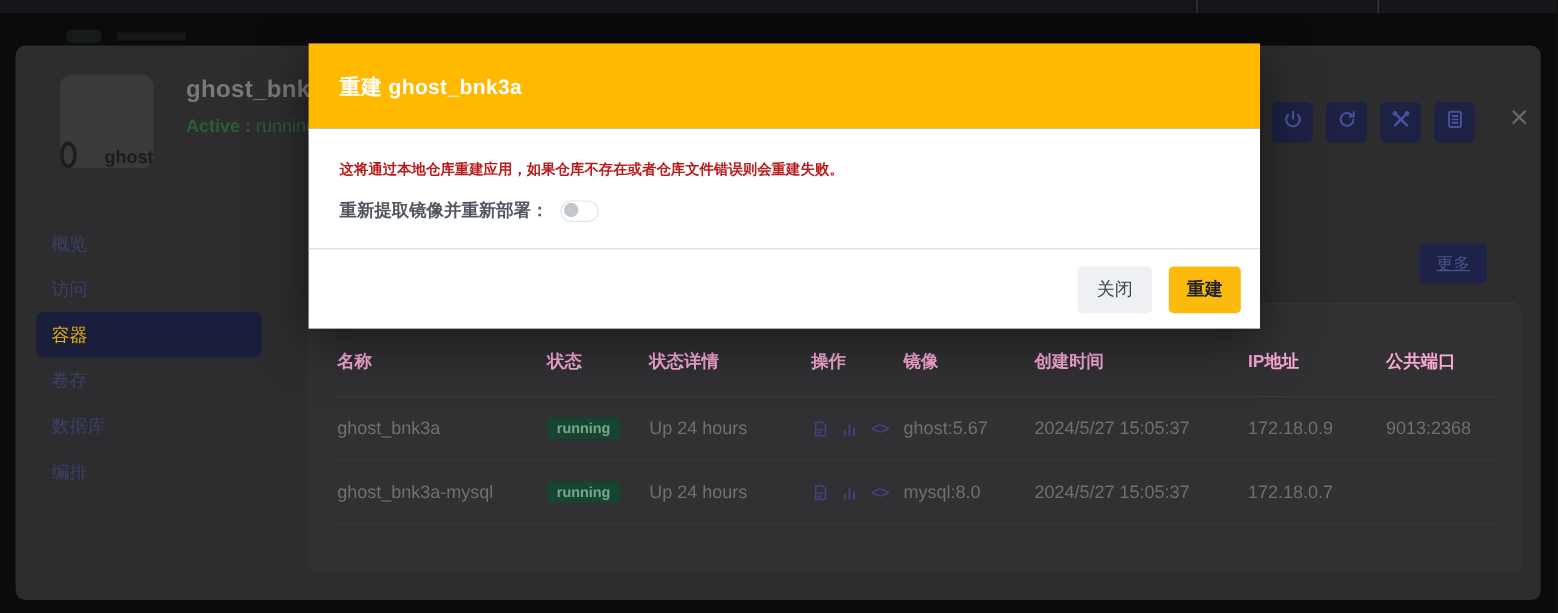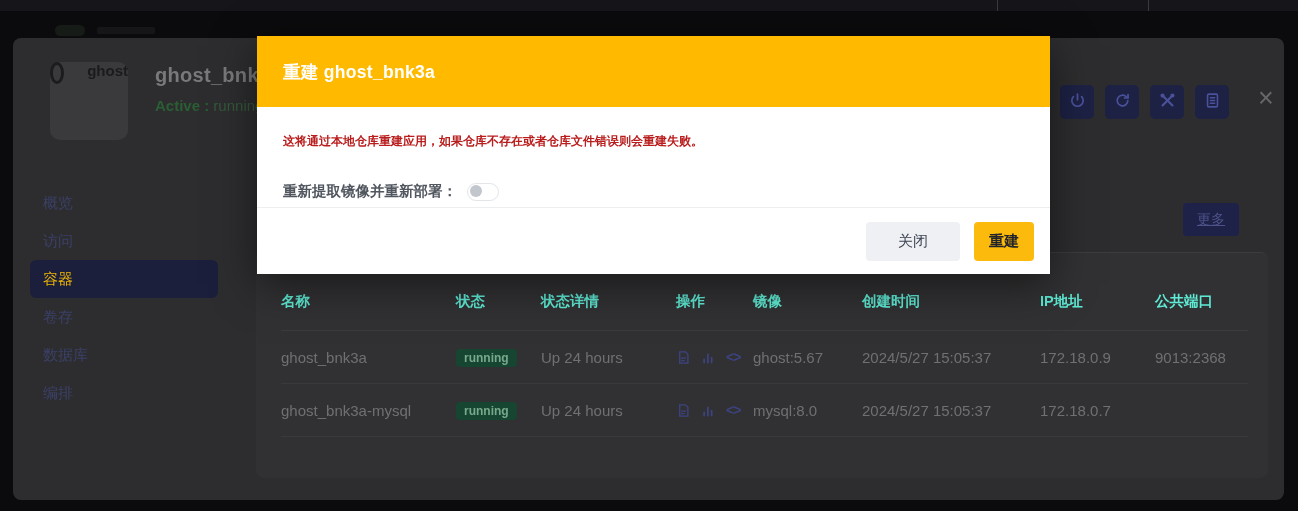--- a/index.html
+++ b/index.html
@@ -11,21 +11,21 @@
   .topbar { position:absolute; left:0; top:0; width:1298px; height:11px; background:#16161a; }
   .topbar .sep { position:absolute; top:0; width:1px; height:11px; background:#3a3a3c; }
   .brand { position:absolute; left:55px; top:24px; width:110px; height:13px; opacity:.35; }
   .brand .blob { position:absolute; left:0; top:1px; width:30px; height:11px; border-radius:6px; background:#2c3a2a; }
   .brand .dash { position:absolute; left:42px; top:3px; width:58px; height:7px; border-radius:2px; background:#2b2b2d; }
 
   
   .panel { position:absolute; left:13px; top:38px; width:1271px; height:462px;
     background:#2d2d2f; border-radius:8px; }
   .logo-box { position:absolute; left:37px; top:24px; width:78px; height:78px;
-    background:#3a3a3c; border-radius:10px; display:flex; align-items:flex-start; justify-content:center; gap:23px; }
+    background:#3a3a3c; border-radius:10px; display:flex; align-items:flex-end; justify-content:center; gap:23px; }
   .logo-ring { width:22px; height:22px; border:3px solid #1c1c1e; border-radius:50%; }
   .logo-word { font-size:15px; font-weight:bold; color:#1b1b1d; }
   .app-title { position:absolute; left:142px; top:26px; font-size:20px; font-weight:bold; color:#78797b; letter-spacing:.3px; }
   .app-status { position:absolute; left:142px; top:59px; font-size:15px; }
   .app-status .st-label { color:#2a5e33; font-weight:bold; }
   .app-status .st-value { color:#33593a; }
 
   .hdr-actions { position:absolute; left:1047px; top:47px; display:flex; gap:11px; }
   .sq-btn { width:34px; height:34px; border-radius:5px; background:#1d2144; display:flex;
     align-items:center; justify-content:center; color:#4a529c; }
@@ -40,44 +40,44 @@
   .side-item.active { background:#1c1f3b; color:#eab308; }
 
   
   .more-btn { position:absolute; left:1170px; top:165px; width:56px; height:33px;
     background:#1e2249; color:#4d5389; font-size:14px; border-radius:4px; border:none;
     display:flex; align-items:center; justify-content:center;text-decoration:underline; }
   .table-card { position:absolute; left:243px; top:214px; width:1012px; height:226px;
     background:#313133; border-radius:8px; border-top:1px solid #3c3c3e; padding:0 20px 0 25px; }
   .tgrid { display:grid; grid-template-columns:175px 85px 135px 77px 109px 178px 115px 1fr; align-items:center; }
   .thead { height:78px; padding-top:20px; border-bottom:1px solid #3b3b3d;
-    font-weight:bold; font-size:14.5px; color:#5eead4; }
+    font-weight:bold; font-size:14.5px; color:#f9a8d4; }
   .trow { height:53px; border-bottom:1px solid #393a3c; font-size:15px; color:#707072; }
   .badge { display:inline-block; background:#164531; color:#79a88c; font-size:12px;
     font-weight:bold; padding:2px 8px; border-radius:4px; }
   .actions-cell { display:flex; align-items:center; gap:10px; color:#3c4380; }
   .ricon svg { width:15px; height:15px; display:block; }
   .ricon.code { font-size:14px; font-weight:bold; letter-spacing:-1px; }
 
   
   .modal { position:absolute; left:257px; top:36px; width:793px; border-radius:0;
     overflow:hidden; box-shadow:0 10px 40px rgba(0,0,0,.5); }
   .modal-header { height:71px; background:#ffba00; display:flex; align-items:center; padding-left:26px; }
   .modal-title { font-size:17.5px; font-weight:bold; color:#ffffff; letter-spacing:.3px; }
   .modal-body { background:#ffffff; height:100px; padding:26px 26px 0; }
   .modal-desc { font-size:12px; color:#b91c1c;font-weight:bold; }
-  .toggle-row { margin-top:32px; display:flex; align-items:center; gap:10px; }
+  .toggle-row { margin-top:16px; display:flex; align-items:center; gap:10px; }
   .toggle-label { font-size:14.5px; font-weight:bold; color:#51565f; }
   .toggle { position:relative; width:32px; height:18px; background:#fff;
     border:1.5px solid #e3e5e8; border-radius:10px; display:inline-block; }
   .toggle .knob { position:absolute; left:1.5px; top:1.5px; width:12px; height:12px;
     border-radius:50%; background:#c2c6cd; }
   .modal-footer { background:#ffffff; height:67px; border-top:1px solid #eceef0;
     display:flex; align-items:center; justify-content:flex-end; gap:14px; padding-right:16px; }
-  .btn { border:none; border-radius:4px; font-size:15px; padding:10px 32px;
+  .btn { border:none; border-radius:4px; font-size:15px; padding:10px 16px;
     font-family:inherit; cursor:pointer; }
   .btn-close { background:#eef0f3; color:#3d4452; }
   .btn-confirm { background:#fcbb0c; color:#23242b; font-weight:bold; padding:10px 15px; }
 </style>
 </head>
 <body>
 
 <div id="screen">
 
   <div class="topbar">

